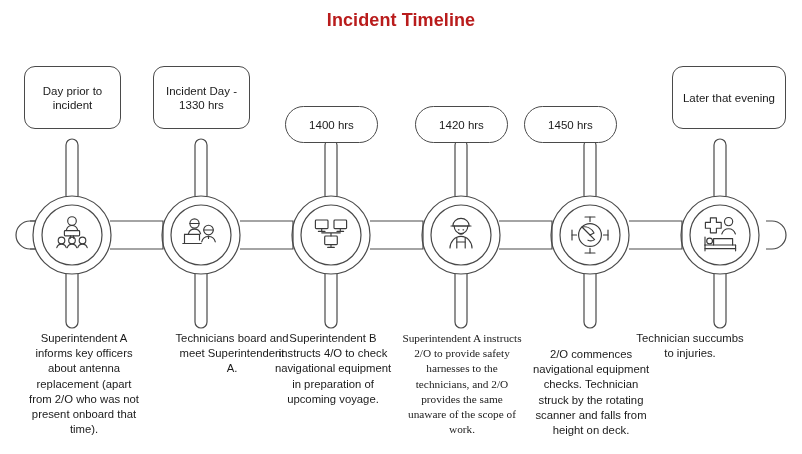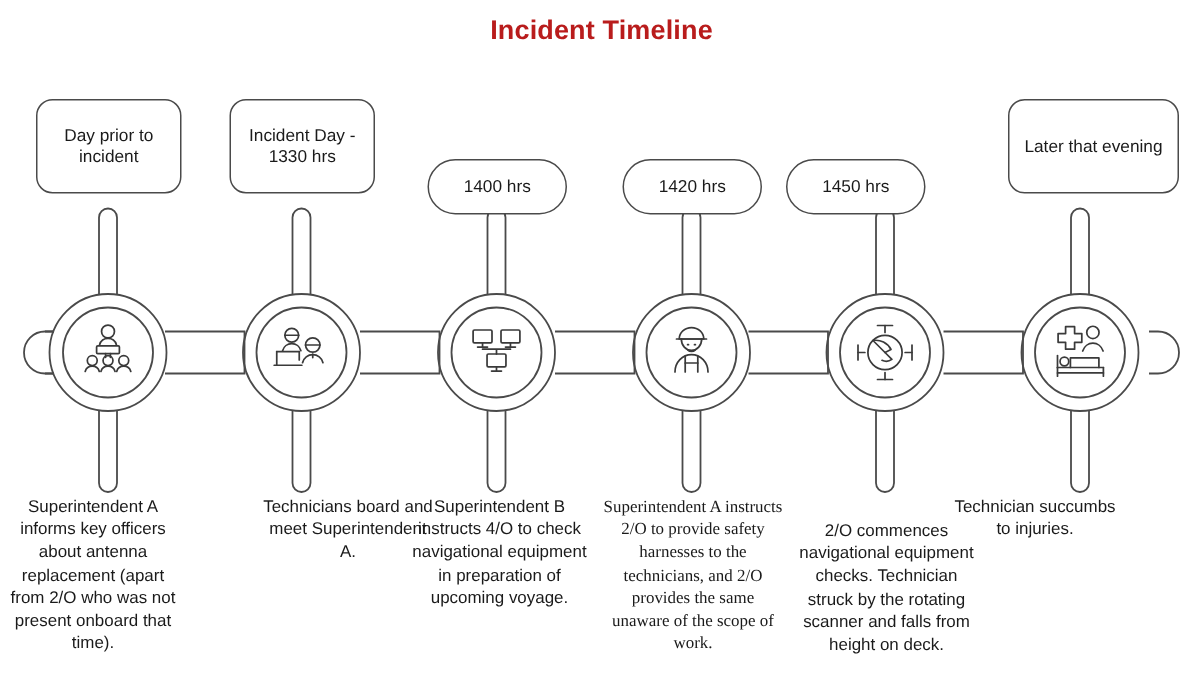--- a/index.html
+++ b/index.html
@@ -229,21 +229,21 @@
   </div>
 
   <div class="tbox short" style="left:524px; top:106px; width:93px;  height:37px;">
     <span>1450 hrs</span>
   </div>
 
   <div class="tbox tall" style="left:672px; top:66px;  width:114px;  height:63px;">
     <span>Later that evening</span>
   </div>
 
-  <div class="desc" style="left:0;  width:124px;">Superintendent A informs key officers about antenna replacement (apart from 2/O who was not present onboard that time).</div>
+  <div class="desc" style="left:22px;  width:124px;">Superintendent A informs key officers about antenna replacement (apart from 2/O who was not present onboard that time).</div>
 
   <div class="desc" style="left:143px; width:122px;margin-left:28px;">Technicians board and meet Superintendent A.</div>
 
   <div class="desc" style="left:272px; width:122px;">Superintendent B instructs 4/O to check navigational equipment in preparation of upcoming voyage.</div>
 
   <div class="desc" style="left:399px; width:126px;font-family:Liberation Serif, serif;">Superintendent A instructs 2/O to provide safety harnesses to the technicians, and 2/O provides the same unaware of the scope of work.</div>
 
   <div class="desc" style="left:527px; width:128px;margin-top:16px;">2/O commences navigational equipment checks. Technician struck by the rotating scanner and falls from height on deck.</div>
 
   <div class="desc" style="left:631px; width:118px;">Technician succumbs to injuries.</div>

